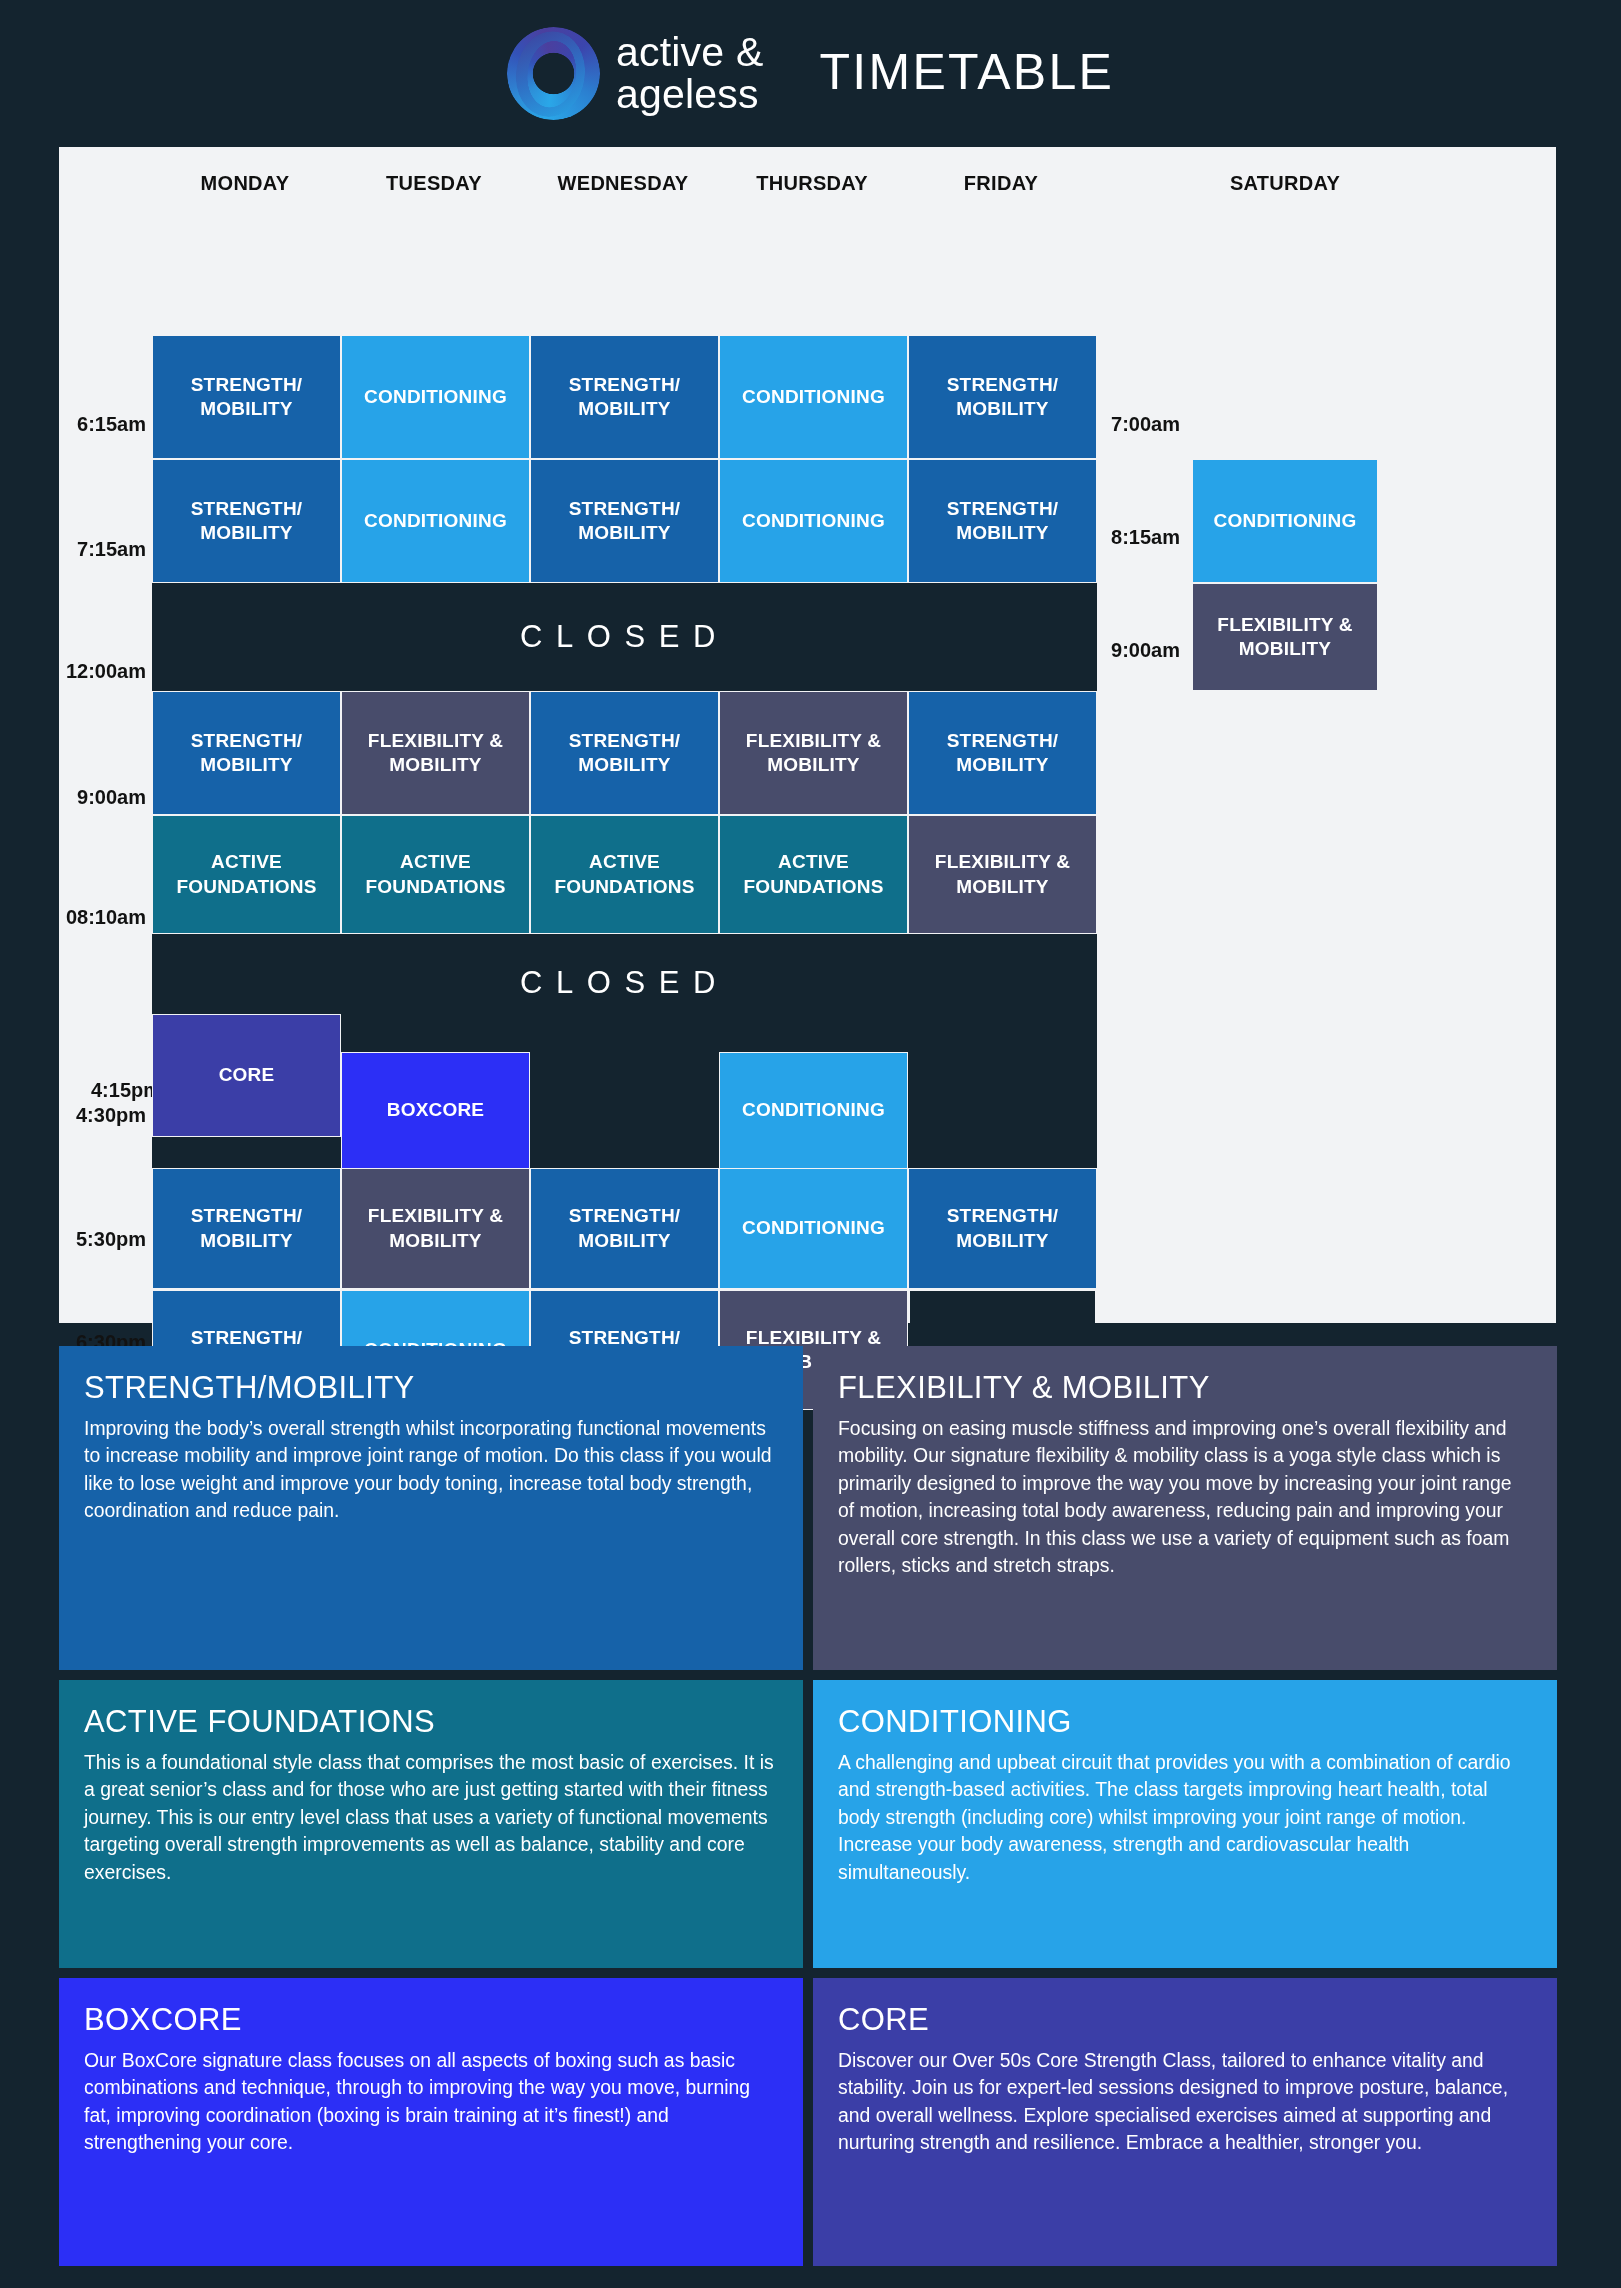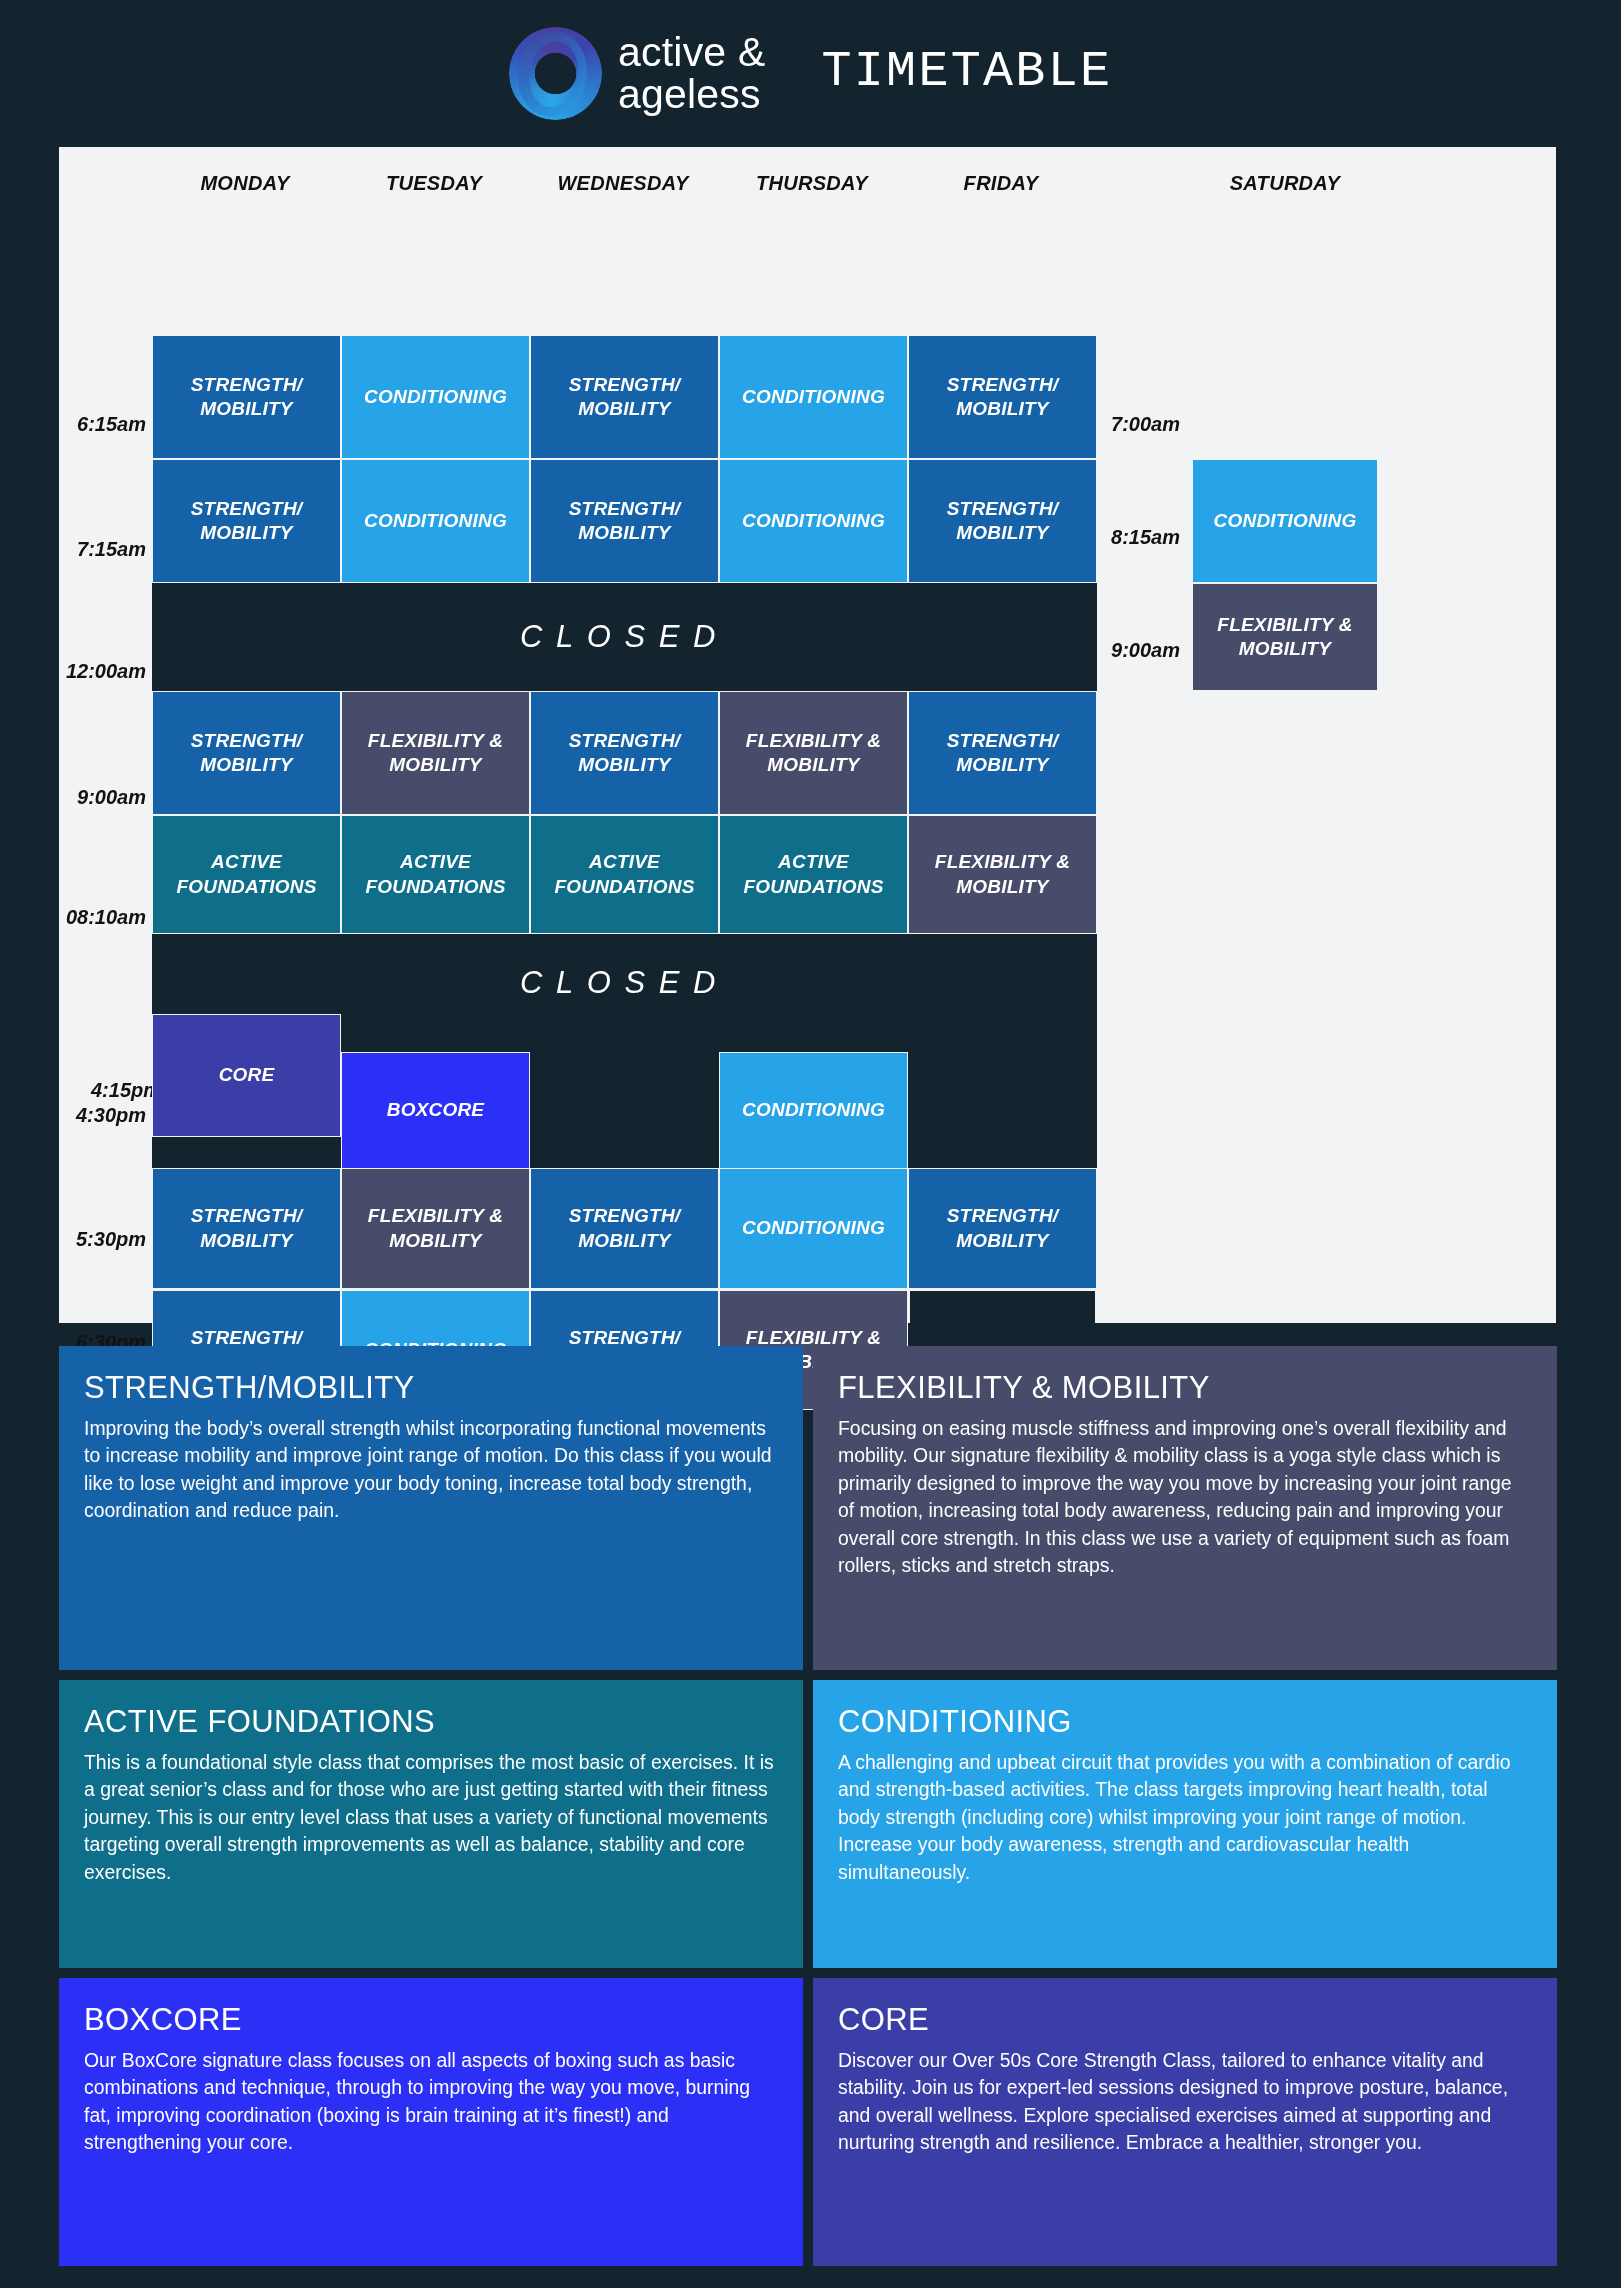--- a/index.html
+++ b/index.html
@@ -61,32 +61,30 @@
     font-weight: 400;
     letter-spacing: 0.2px;
   }
   .timetable-title {
     color: #ffffff;
     font-size: 50px;
     font-weight: 400;
     letter-spacing: 2.3px;
     margin-left: 40px;
     padding-bottom: 3.6px;
-    font-family: Liberation Mono, monospace;
   }
 
   
   .panel {
     position: absolute;
     left: 59px;
     top: 147px;
     width: 1497px;
     height: 1176px;
     background: #f2f3f5;
-    font-style: italic;
   }
 
   .dayhead {
     position: absolute;
     top: 25px;
     height: 27px;
     color: #101010;
     font-size: 20px;
     font-weight: bold;
     text-align: center;

